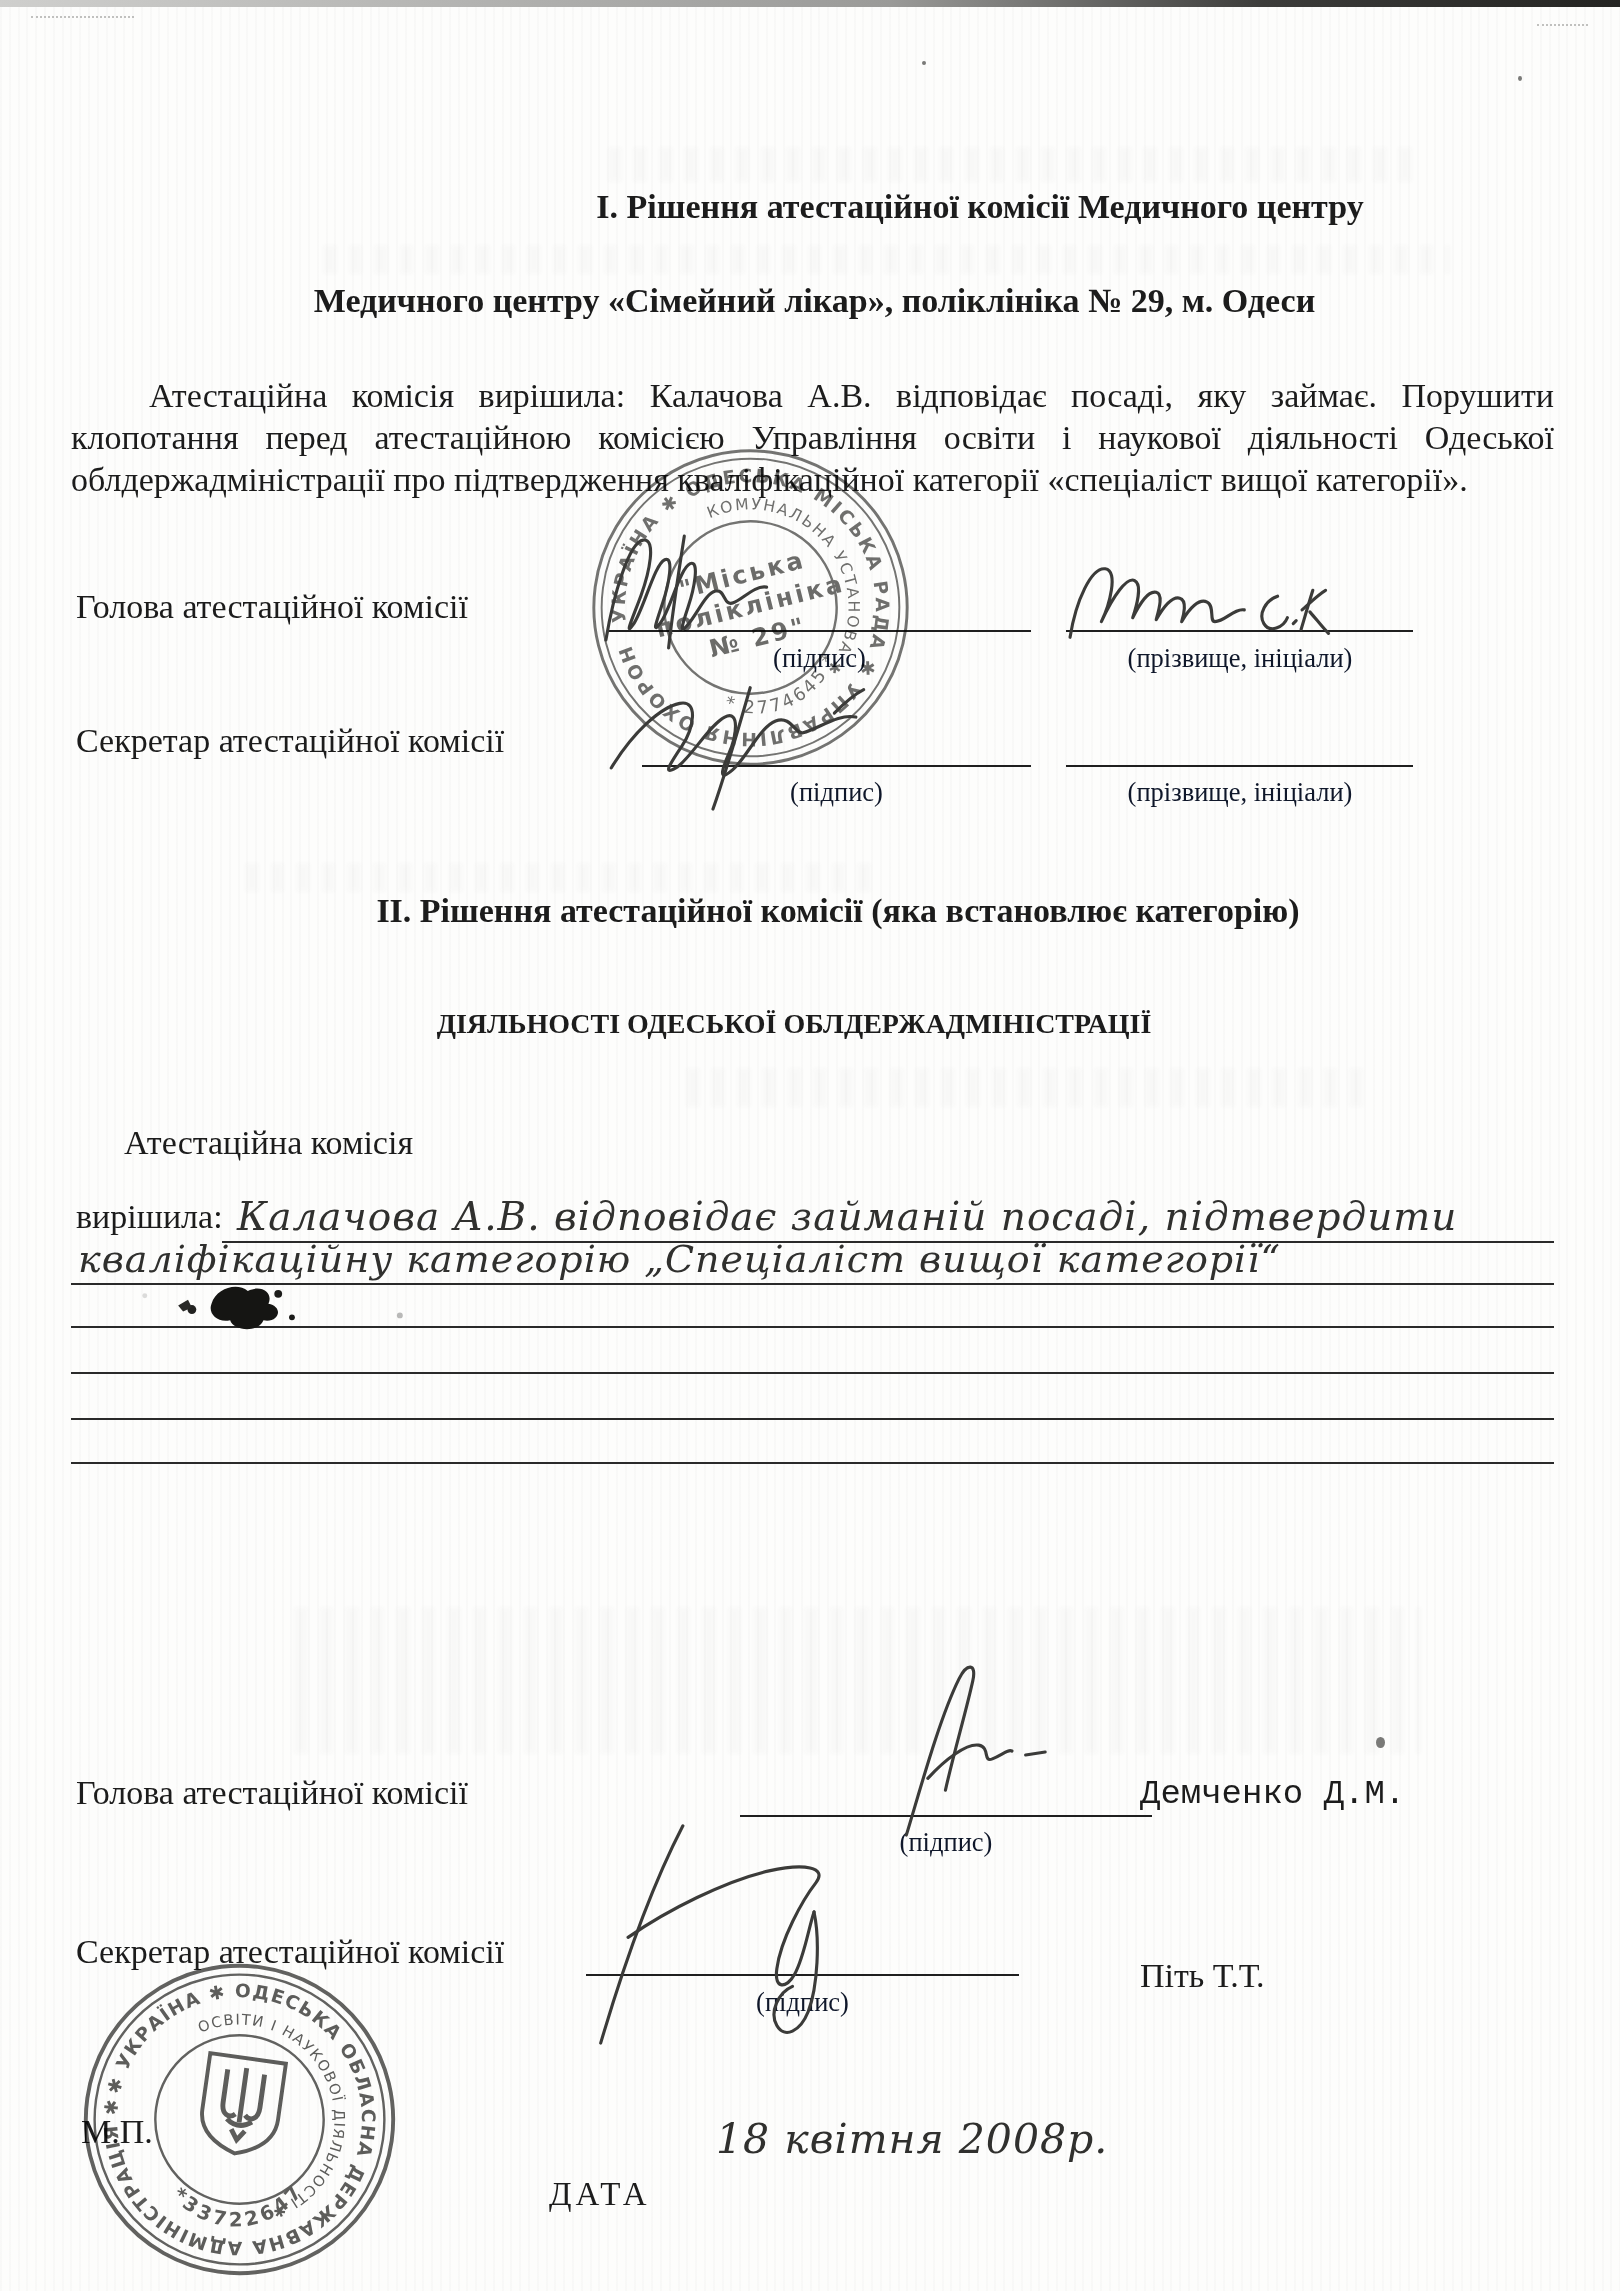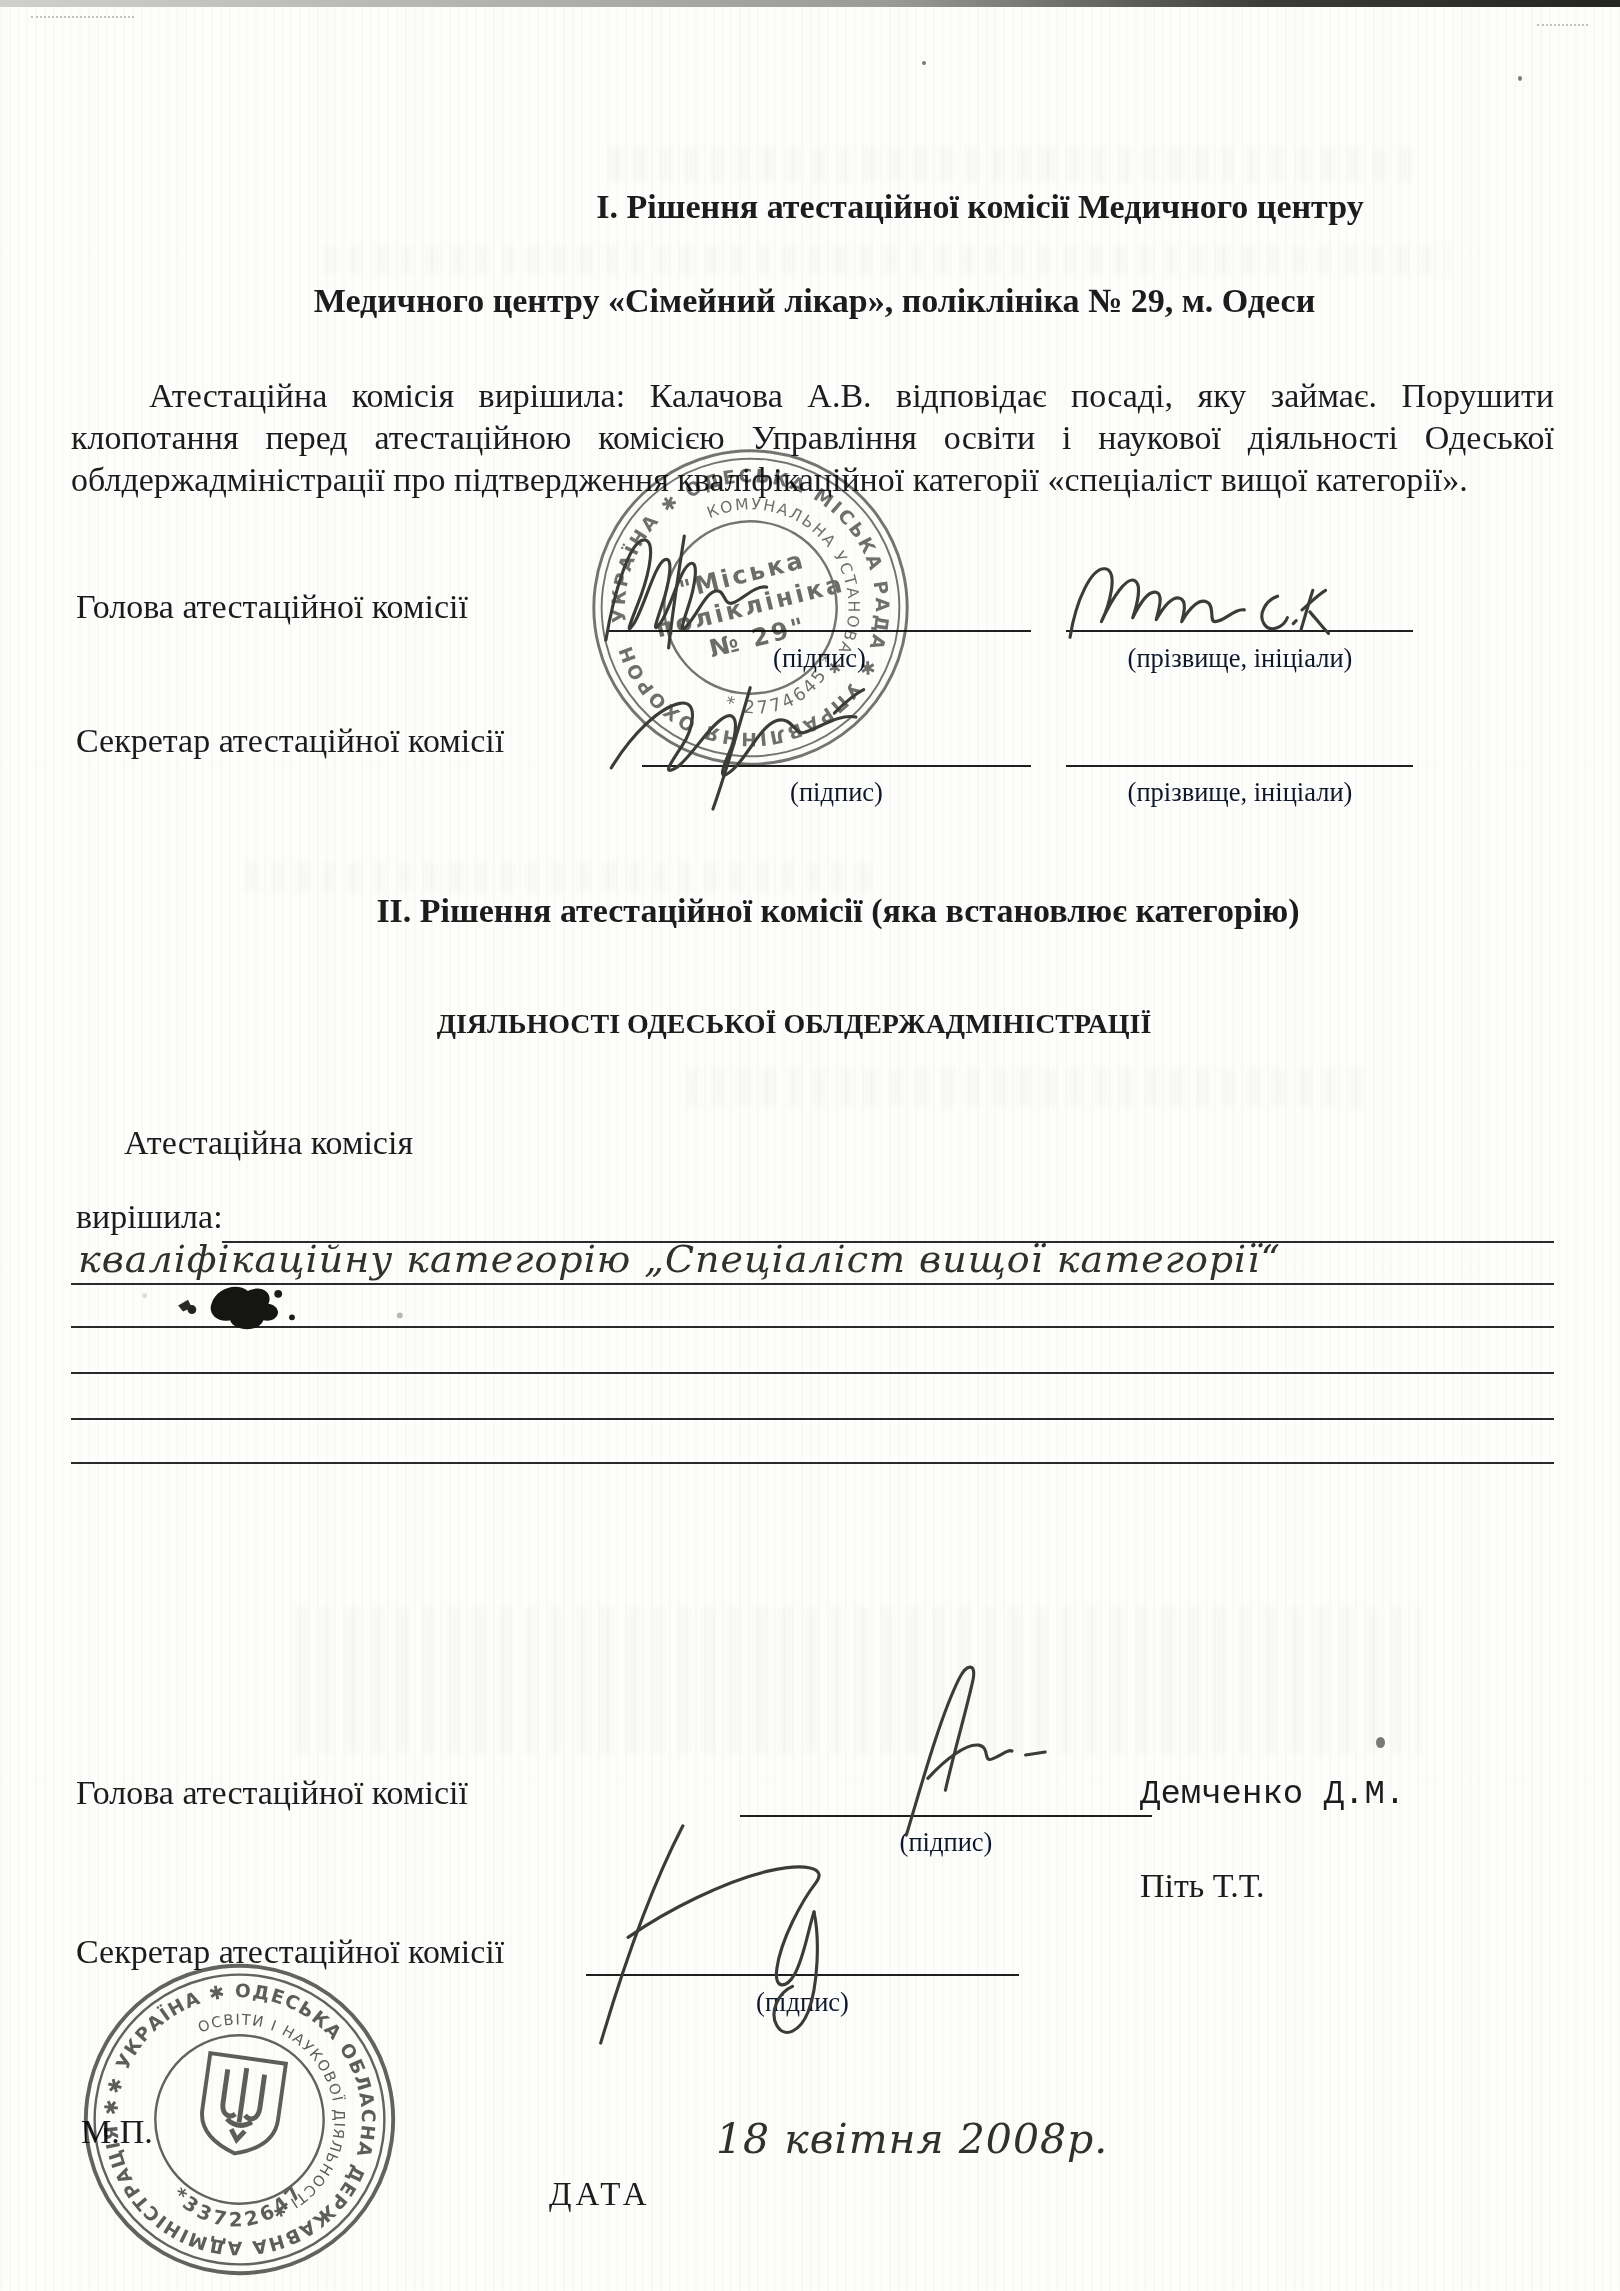--- a/index.html
+++ b/index.html
@@ -121,20 +121,21 @@
     <path d="M241 52 C 250 44 258 36 265 32"></path>
     <path d="M249 54 C 256 62 262 70 268 76"></path>
   </svg>
 
   <div class="abs h1 center" style="left:157px;top:892px;width:1362px;">ІІ. Рішення атестаційної комісії (яка встановлює категорію)</div>
   <div class="abs center" style="left:147px;top:1008px;width:1294px;font-weight:bold;font-size:28px;">ДІЯЛЬНОСТІ ОДЕСЬКОЇ ОБЛДЕРЖАДМІНІСТРАЦІЇ</div>
 
   <div class="abs label" style="left:76px;top:1124px;margin-left:48px;">Атестаційна комісія</div>
   <div class="abs label" style="left:76px;top:1198px;">вирішила:</div>
 
+  <div class="abs hw" style="left:237px;top:1194px;font-size:39px;">Калачова А.В. відповідає займаній посаді, підтвердити</div>
   <div class="abs thin-line" style="left:222px;top:1241px;width:1332px;"></div>
 
   <div class="abs hw" style="left:78px;top:1237px;font-size:38px;">кваліфікаційну категорію „Спеціаліст вищої категорії“</div>
   <div class="abs thin-line" style="left:71px;top:1283px;width:1483px;"></div>
 
   <div class="abs thin-line" style="left:71px;top:1326px;width:1483px;"></div>
   <div class="abs thin-line" style="left:71px;top:1372px;width:1483px;"></div>
   <div class="abs thin-line" style="left:71px;top:1418px;width:1483px;"></div>
   <div class="abs thin-line" style="left:71px;top:1462px;width:1483px;"></div>
 
@@ -155,21 +156,21 @@
 
   <svg class="abs sig" style="left:877px;top:1661px;" width="176" height="181" viewBox="0 0 180 185">
     <path d="M30 178 C 44 132 64 58 84 18 C 92 2 102 2 98 20 C 92 48 78 96 70 132"></path>
     <path d="M52 120 C 70 100 92 84 104 86 C 116 88 108 104 118 100 C 128 96 134 90 138 92"></path>
     <path d="M152 96 L 172 93"></path>
   </svg>
 
   <div class="abs label" style="left:76px;top:1933px;">Секретар атестаційної комісії</div>
   <div class="abs sig-line" style="left:586px;top:1974px;width:433px;"></div>
   <div class="abs caption" style="left:586px;top:1987px;width:433px;">(підпис)</div>
-  <div class="abs label" style="left:1140px;top:1867px;">Піть Т.Т.</div>
+  <div class="abs label" style="left:1140px;top:1957px;">Піть Т.Т.</div>
 
   <svg class="abs sig" style="left:534px;top:1818px;" width="333" height="230" viewBox="0 0 340 235">
     <path d="M152 8 C 124 62 94 142 68 230"></path>
     <path d="M96 122 C 136 94 196 64 240 54 C 276 46 300 50 288 66 C 274 84 252 124 248 154 C 245 176 258 174 266 160 C 276 142 280 114 286 96"></path>
     <path d="M286 96 C 292 124 290 172 280 198 C 272 218 256 226 248 212 C 240 198 250 178 264 172"></path>
   </svg>
 
   <div class="abs label" style="left:81px;top:2113px;">М.П.</div>
   <div class="abs" style="left:549px;top:2133px;font-size:33px;letter-spacing:3.9px;margin-top:43px;">ДАТА</div>
   <div class="abs hw" style="left:716px;top:2115px;font-size:41px;">18 квітня 2008р.</div>

